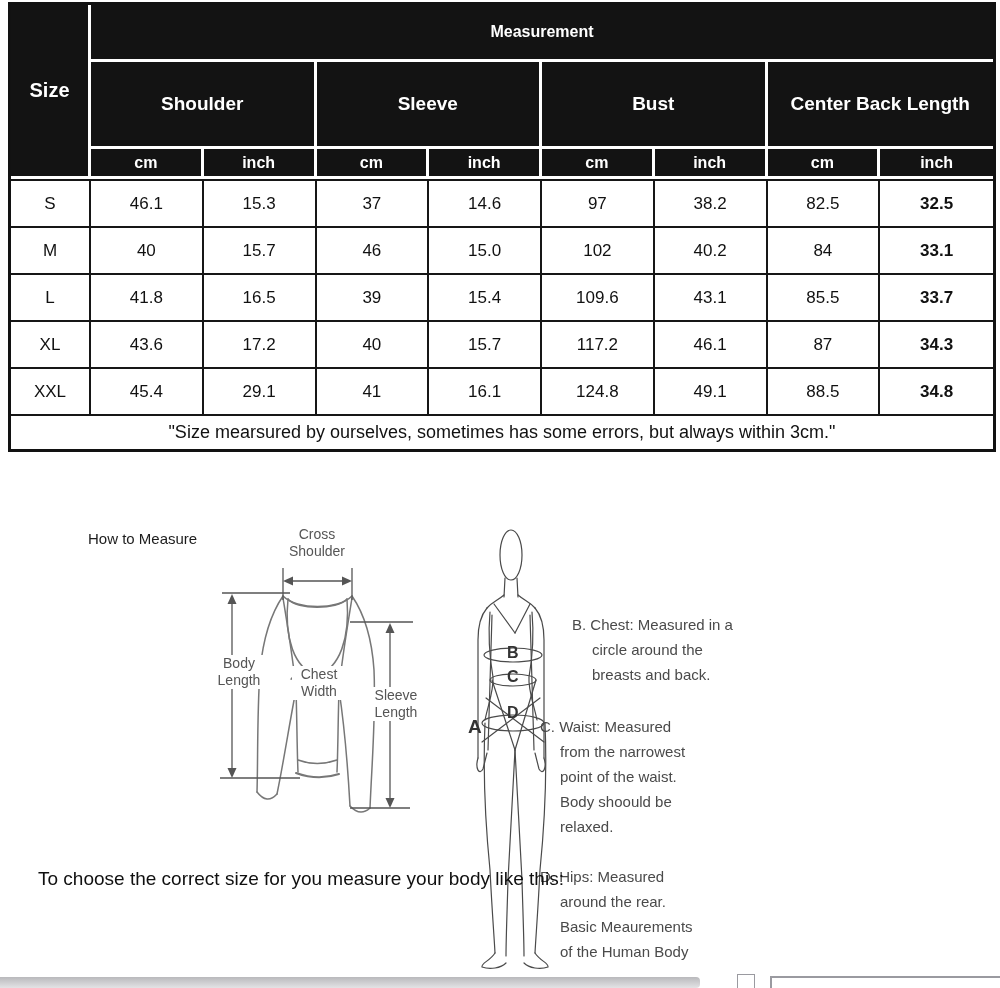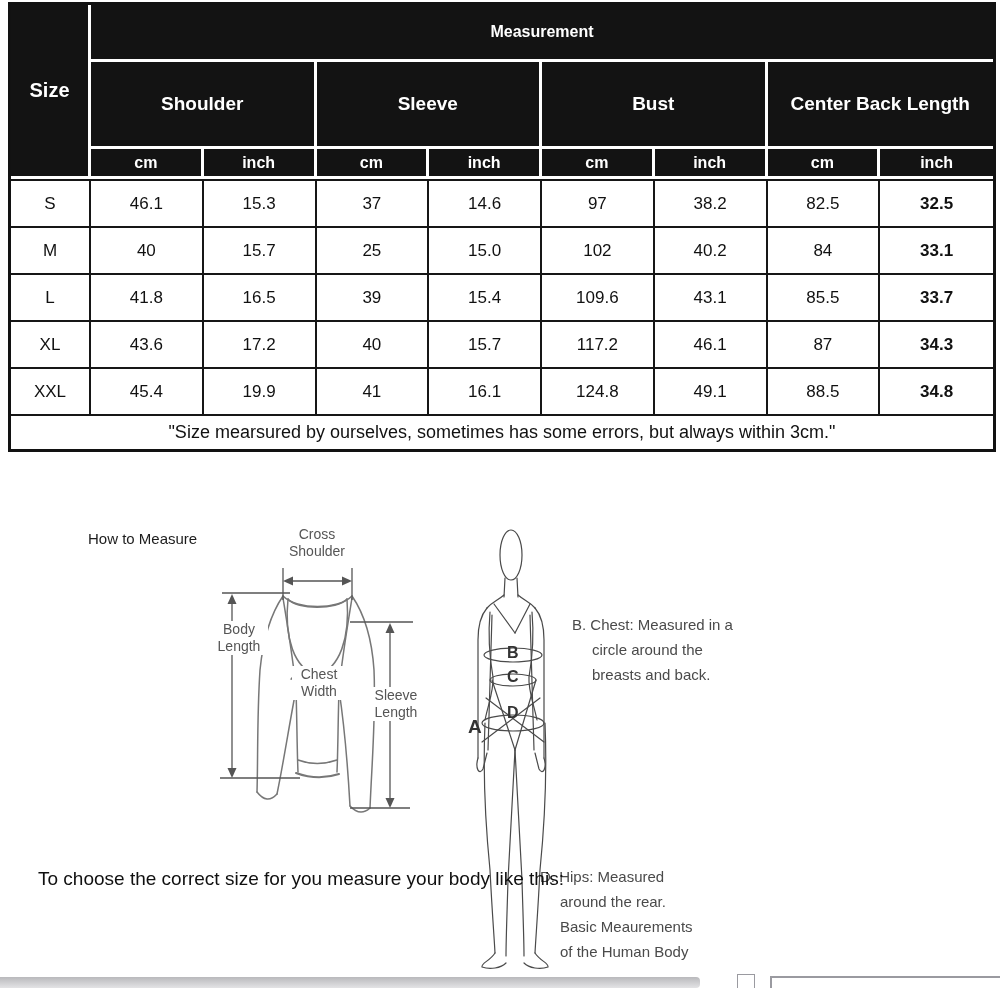--- a/index.html
+++ b/index.html
@@ -97,21 +97,21 @@
         <td>14.6</td>
         <td>97</td>
         <td>38.2</td>
         <td>82.5</td>
         <td>32.5</td>
       </tr>
       <tr class="r-data">
         <td>M</td>
         <td>40</td>
         <td>15.7</td>
-        <td>25</td>
+        <td>46</td>
         <td>15.0</td>
         <td>102</td>
         <td>40.2</td>
         <td>84</td>
         <td>33.1</td>
       </tr>
       <tr class="r-data">
         <td>L</td>
         <td>41.8</td>
         <td>16.5</td>
@@ -129,21 +129,21 @@
         <td>40</td>
         <td>15.7</td>
         <td>117.2</td>
         <td>46.1</td>
         <td>87</td>
         <td>34.3</td>
       </tr>
       <tr class="r-data">
         <td>XXL</td>
         <td>45.4</td>
-        <td>19.9</td>
+        <td>29.1</td>
         <td>41</td>
         <td>16.1</td>
         <td>124.8</td>
         <td>49.1</td>
         <td>88.5</td>
         <td>34.8</td>
       </tr>
       <tr class="r-note">
         <td colspan="9">"Size mearsured by ourselves, sometimes has some errors, but always within 3cm."</td>
       </tr>
@@ -195,21 +195,21 @@
       <line x1="150" y1="102" x2="213" y2="102"></line>
       <line x1="190" y1="109" x2="190" y2="282"></line>
       <path d="M190,103 l-4.5,10 h9 z" stroke="none"></path>
       <path d="M190,288 l-4.5,-10 h9 z" stroke="none"></path>
       <line x1="150" y1="288" x2="210" y2="288"></line>
     </g>
   </svg>
 
   <div class="diagram-label" style="left:277px; top:526px; width:80px;">Cross
 Shoulder</div>
-  <div class="diagram-label" style="left:210px; top:621px; width:58px;">Body
+  <div class="diagram-label" style="left:210px; top:655px; width:58px;">Body
 Length</div>
   <div class="diagram-label" style="left:292px; top:666px; width:54px;">Chest
 Width</div>
   <div class="diagram-label" style="left:368px; top:687px; width:56px;">Sleeve
 Length</div>
 
   <svg style="left:450px; top:520px;" width="112" height="450" viewBox="0 0 112 450">
     <g stroke="#4a4a4a" stroke-width="1.2" fill="none" stroke-linecap="round">
 
       <ellipse cx="61" cy="35" rx="11" ry="25"></ellipse>
@@ -254,20 +254,25 @@
   </svg>
 
   <div class="fig-letter" style="left:468px; top:716px; font-size:19px;">A</div>
   <div class="fig-letter" style="left:507px; top:644px;">B</div>
   <div class="fig-letter" style="left:507px; top:668px;">C</div>
   <div class="fig-letter" style="left:507px; top:704px;">D</div>
 
   <div class="instruction" style="top:612px;margin-left:32px;">B. Chest: Measured in a
 circle around the
 breasts and back.</div>
+  <div class="instruction" style="top:714px;">C. Waist: Measured
+from the narrowest
+point of the waist.
+Body shoould be
+relaxed.</div>
   <div class="instruction" style="top:864px;">D. Hips: Measured
 around the rear.
 Basic Meaurements
 of the Human Body</div>
 
   <div class="bottom-note">To choose the correct size for you measure your body like this:</div>
 
   <div class="scroll-track"></div>
   <div class="scroll-cap"></div>
   <div class="corner-box"></div>

